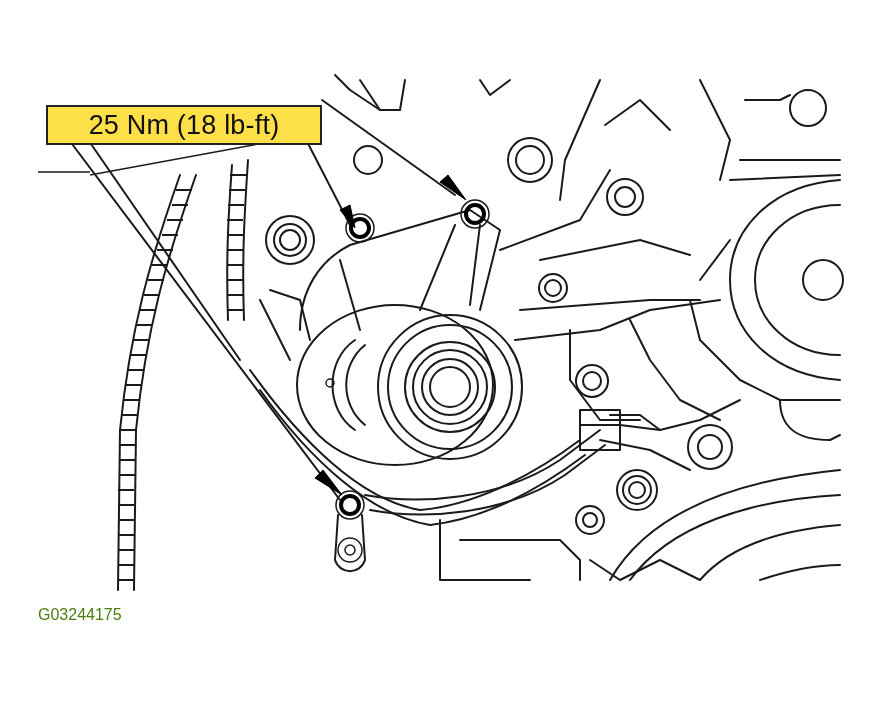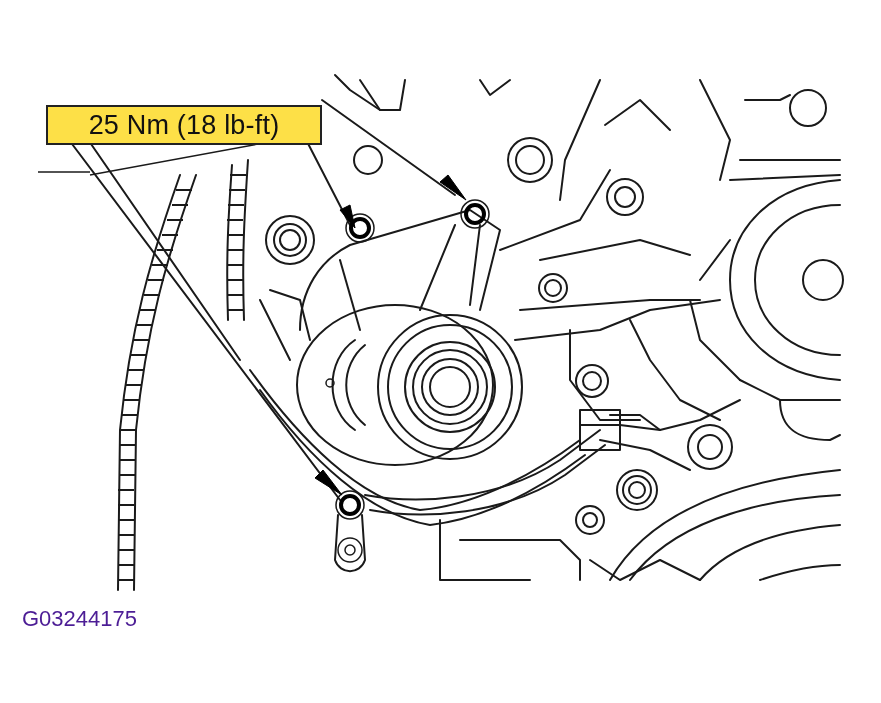--- a/index.html
+++ b/index.html
@@ -5,21 +5,21 @@
   html, body { margin:0; padding:0; background:#ffffff; }
   body { width:881px; height:703px; position:relative; overflow:hidden; font-family:"Liberation Sans", sans-serif; }
   .stage { position:absolute; left:0; top:0; width:881px; height:703px; }
   svg.drawing { position:absolute; left:0; top:0; width:881px; height:703px; }
   .callout-box {
     position:absolute; left:46px; top:87px; width:276px; height:40px;
     border:2px solid #222; background:#fde047; box-sizing:border-box;
     display:flex; align-items:center; justify-content:center;margin-top:18px;
   }
   .callout-text { font-size:27px; color:#111; letter-spacing:0.2px; white-space:nowrap; }
-  .figure-id { position:absolute; left:22px; top:606px; font-size:22px; color:#4c1d95; }
+  .figure-id { position:absolute; left:38px; top:606px; font-size:16px; color:#4d7c0f; }
   .ln { fill:none; stroke:#1a1a1a; stroke-width:2; stroke-linecap:round; stroke-linejoin:round; }
   .thin { fill:none; stroke:#1a1a1a; stroke-width:1.5; }
   .bold { fill:none; stroke:#000; stroke-width:4; }
   .arrow { fill:#000; stroke:#000; }
 </style>
 </head>
 <body>
 
 <div class="stage">
   <svg class="drawing" viewBox="0 0 881 703">

